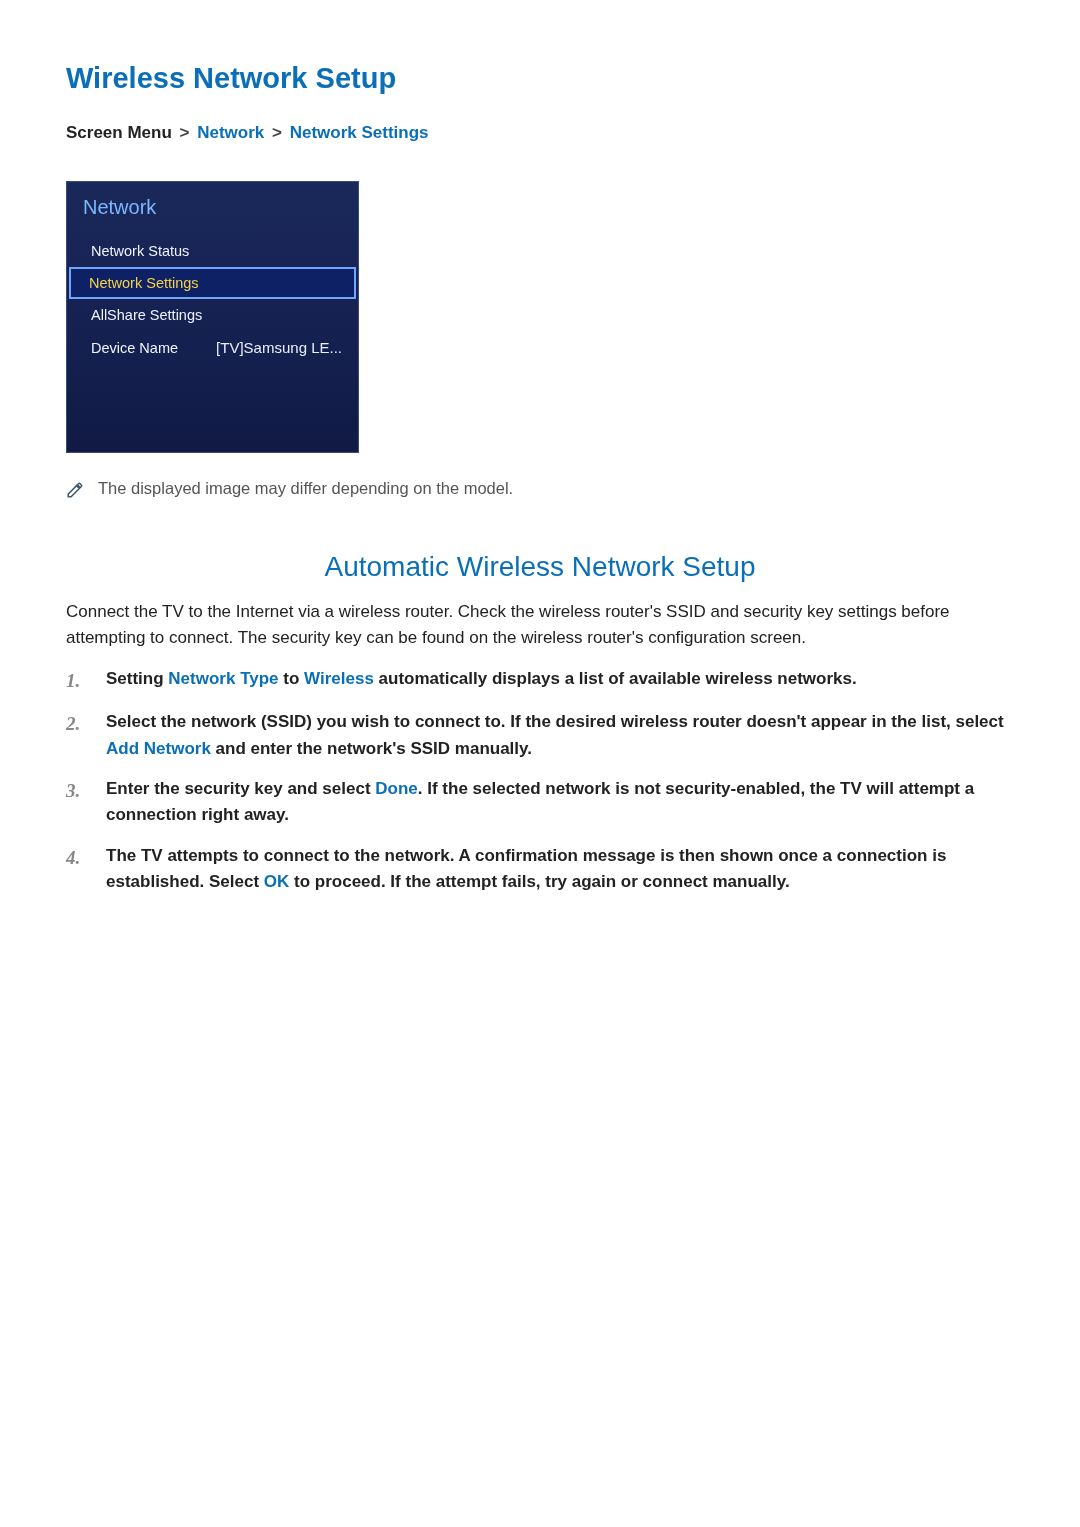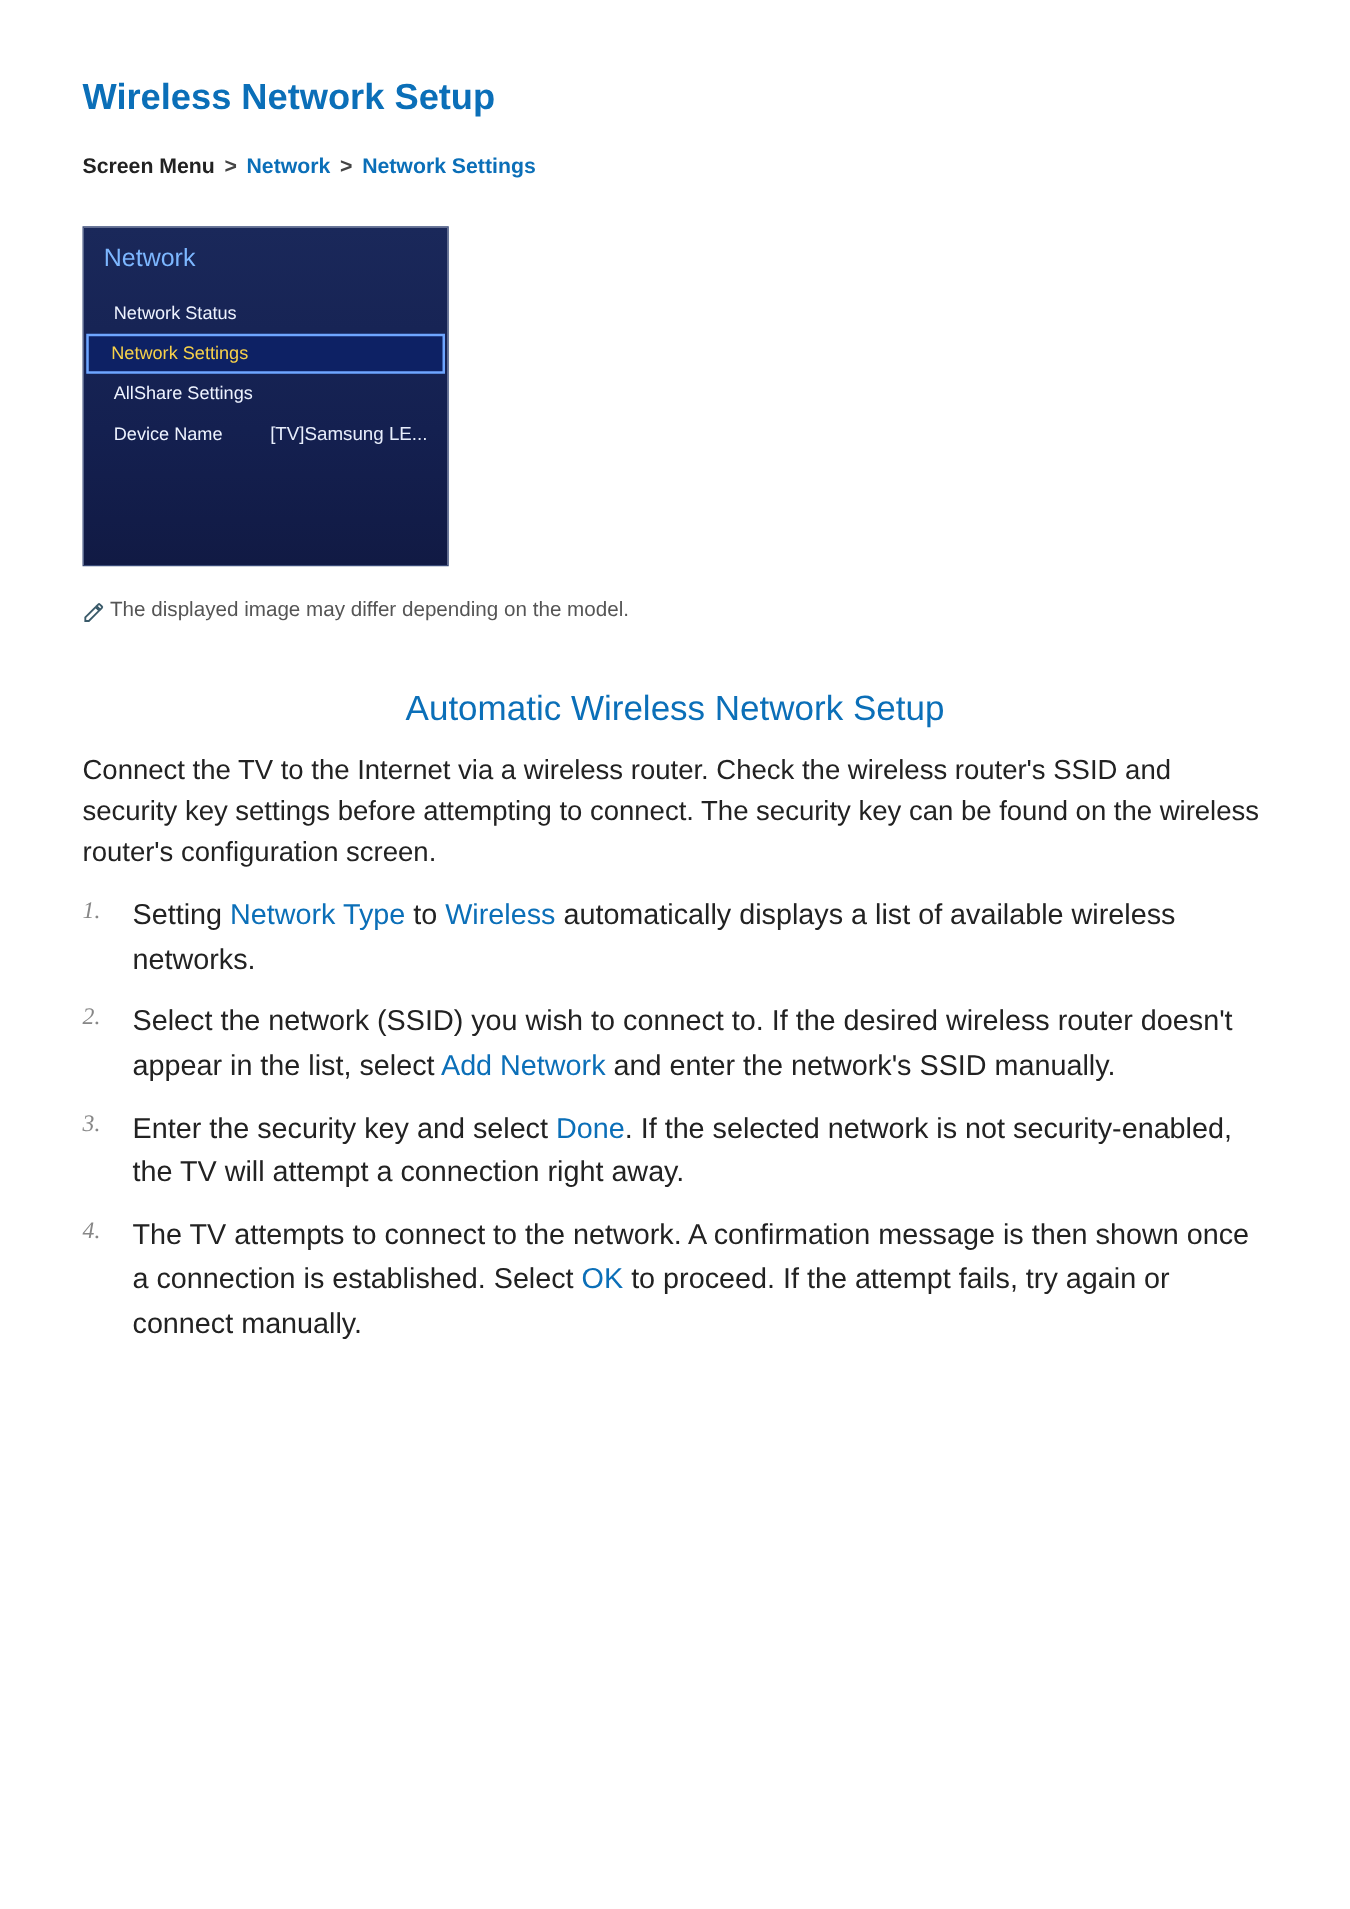--- a/index.html
+++ b/index.html
@@ -64,21 +64,21 @@
   .menu-item .value {
     color: #e8eefc;
     font-size: 15px;
   }
   .menu-panel-bottom {
     height: 88px;
   }
   .note-row {
     display: flex;
     align-items: flex-start;
-    gap: 4px;
+    gap: 14px;
     margin-bottom: 52px;
   }
   .note-icon {
     width: 18px;
     height: 18px;
     flex: 0 0 18px;
     margin-top: 2px;
     color: #3b5b6a;
   }
   .note-text {
@@ -86,38 +86,39 @@
     font-size: 16.5px;
   }
   .section-title {
     color: #0b6fb8;
     font-size: 28px;
     font-weight: 500;
     margin-bottom: 16px;
     text-align: center;
   }
   .section-intro {
-    font-size: 22px;
+    font-size: 17px;
     color: #222;
     line-height: 1.5;
     margin-bottom: 16px;
   }
   .steps {
     list-style: none;
     counter-reset: step;
     padding-left: 0;
   }
   .steps li {
     counter-increment: step;
     display: flex;
     gap: 18px;
-    font-size: 23px;
+    font-size: 17px;
     color: #222;
     line-height: 1.55;
     margin-bottom: 14px;
+    font-weight: bold;
   }
   .steps li::before {
     content: counter(step) ".";
     color: #878787;
     font-style: italic;
     font-family: Georgia, "Times New Roman", serif;
     font-size: 19px;
     width: 22px;
     flex: 0 0 22px;
   }

